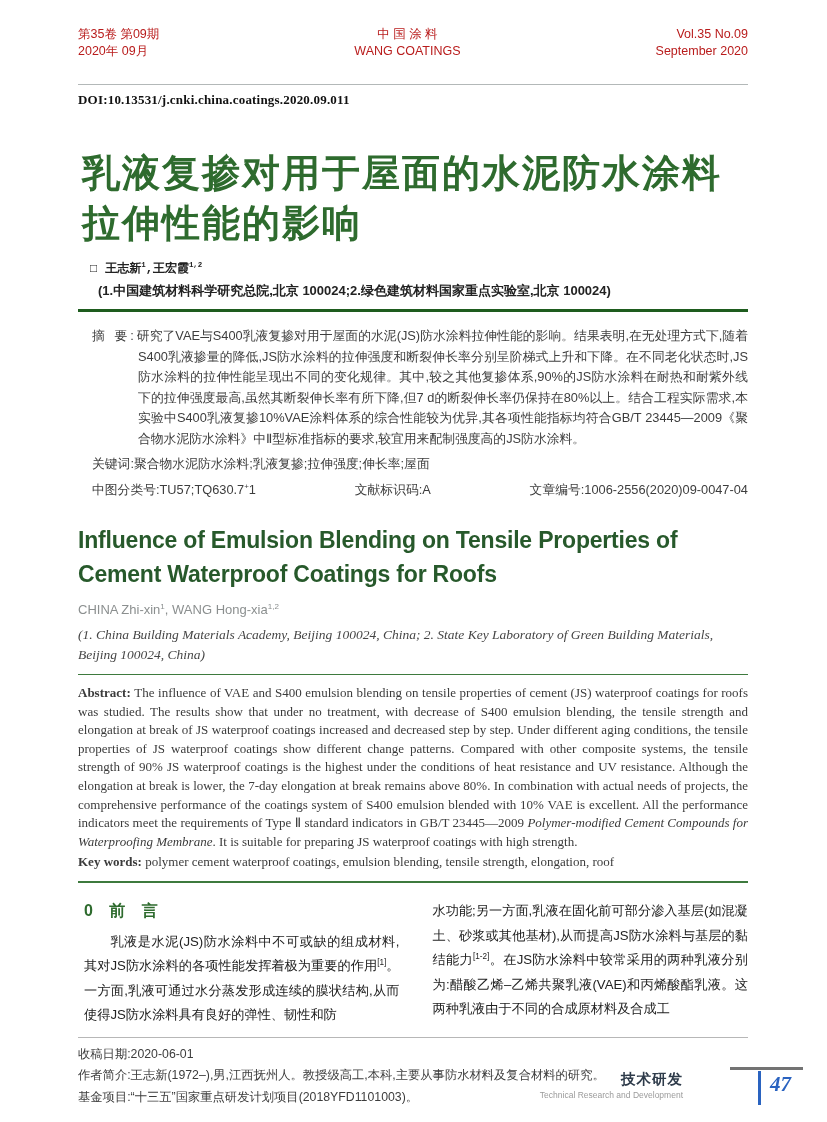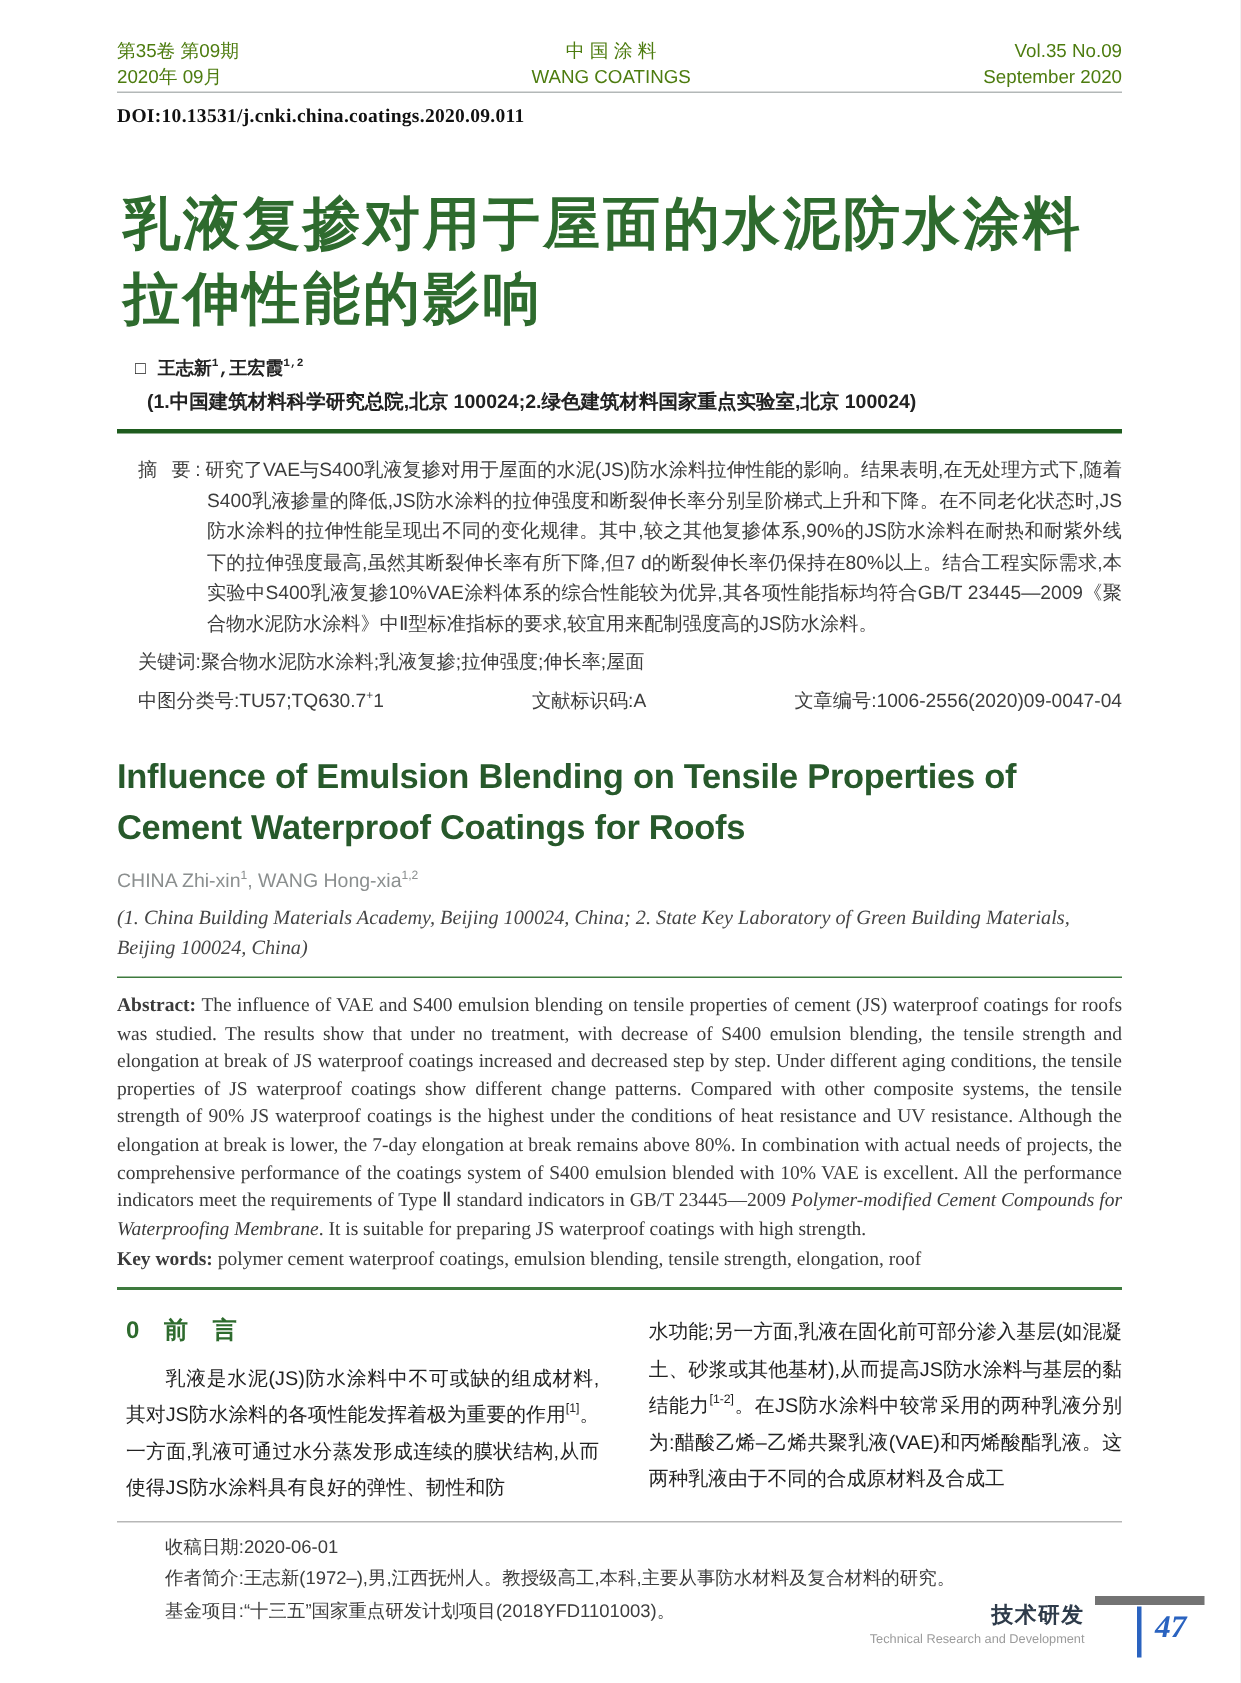--- a/index.html
+++ b/index.html
@@ -5,22 +5,22 @@
   html,body { margin:0; padding:0; background:#e8e8e8; }
   .page {
     position:relative; width:827px; height:1122px; margin:0 auto;
     background:#ffffff; overflow:hidden;
     font-family:"Liberation Sans", sans-serif; color:#3a3a3a;
   }
   .content { padding:26px 79px 0 78px; }
 
   
   .jheader { display:flex; justify-content:space-between; align-items:flex-start;
-    color:#4d7c0f; font-size:12.5px; line-height:17px;
-    border-bottom:1px solid #b3b8b8; padding-bottom:1px; }
+    color:#b91c1c; font-size:12.5px; line-height:17px;
+    border-bottom:1px solid #b3b8b8; padding-bottom:24px; }
   .jheader .col { white-space:nowrap; }
   .jheader .c-center { text-align:center; }
   .jheader .c-right { text-align:right; }
   .doi { margin-top:7px; font-family:"Liberation Serif", serif; font-weight:bold;
     font-size:13px; color:#111; letter-spacing:0.2px; }
 
   
   .title-cn { margin:40px 0 0 4px; font-size:38px; line-height:50px; font-weight:900;
     color:#2e6b2e; letter-spacing:2px; }
   .authors-cn { margin:12px 0 0 12px; font-size:12px; font-weight:bold; color:#222;font-family:Liberation Mono, monospace; }
@@ -56,28 +56,28 @@
   
   .columns { display:flex; gap:33px; margin:16px 0 0 6px; }
   .colm { width:324px; font-size:13.2px; line-height:24.5px; text-align:justify; color:#222; }
   .sec-head { margin:0 0 6px 0; font-size:16px; font-weight:bold; color:#2e6b2e; letter-spacing:6px; }
   .colm p { margin:0; }
   .indent2 { text-indent:2em; }
   .refsup { color:#222; }
 
   
   .rule-foot { margin-top:9px; height:1px; background:#b7b7b7; }
-  .footnotes { margin-top:6px; font-size:12.3px; line-height:21.5px; color:#3c3c3c;margin-left:32px; }
+  .footnotes { margin-top:6px; font-size:12.3px; line-height:21.5px; color:#3c3c3c; }
 
   
-  .footer-right { position:absolute; right:24px; bottom:17px; display:flex; align-items:flex-start; }
+  .footer-right { position:absolute; right:24px; bottom:17px; display:flex; align-items:flex-start;gap:40px; }
   .footer-labels { text-align:right; margin-top:3px; }
   .footer-cn { font-size:14.5px; font-weight:bold; color:#2e3b4a; letter-spacing:1px; }
   .footer-en { font-size:8.5px; color:#9b9b9b; margin-top:1px; white-space:nowrap; }
-  .pagenum-box { margin-left:7px; border-top:6px solid #737373; padding-top:1px;padding-left:28px; }
+  .pagenum-box { margin-left:7px; border-top:3px solid #737373; padding-top:1px;padding-left:28px; }
   .pagenum-inner { border-left:3px solid #2a63c0; padding:1px 12px 8px 9px; }
   .pagenum { font-family:"Liberation Serif", serif; font-style:italic; font-weight:bold;
     font-size:21px; color:#2a63c0; }
 </style>
 </head>
 <body>
 
 <div class="page">
   <div class="content">
 

